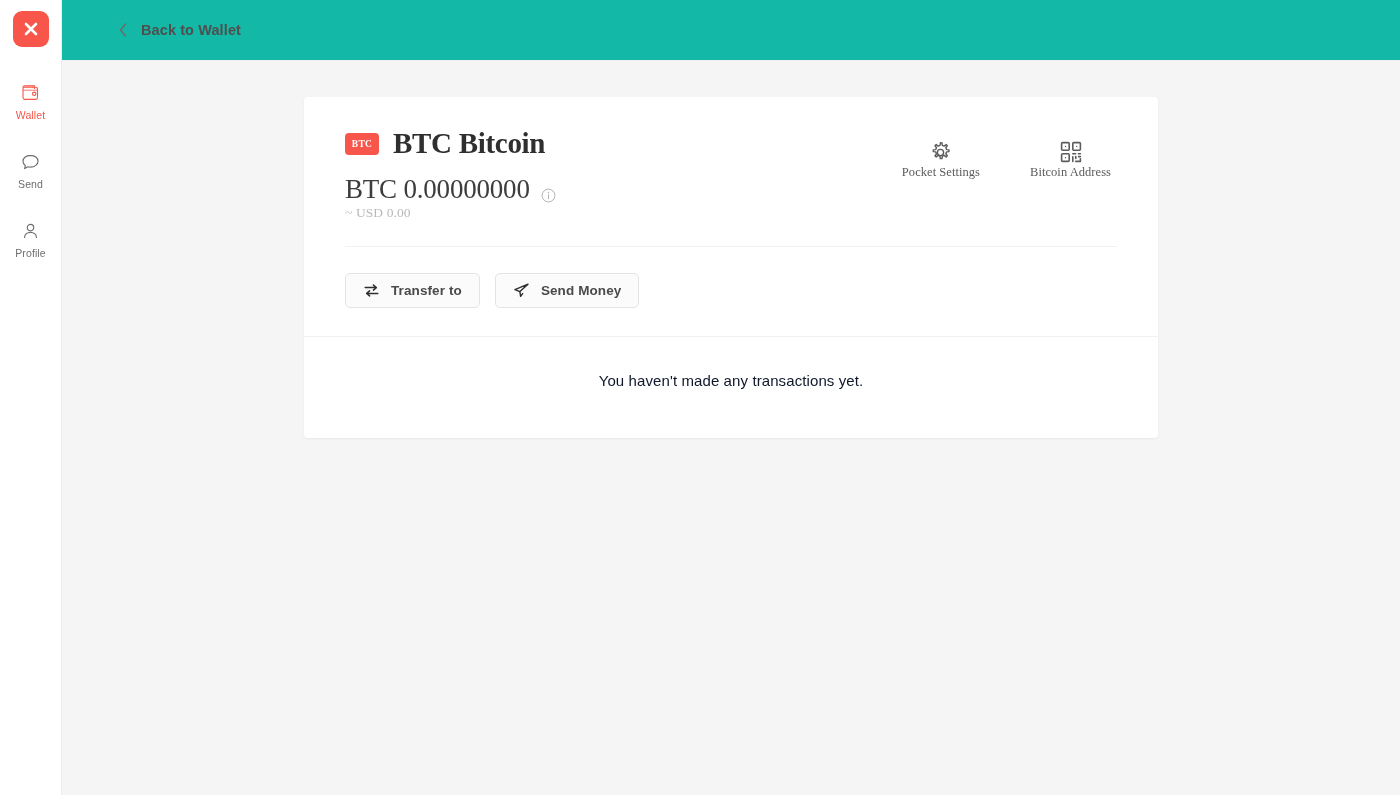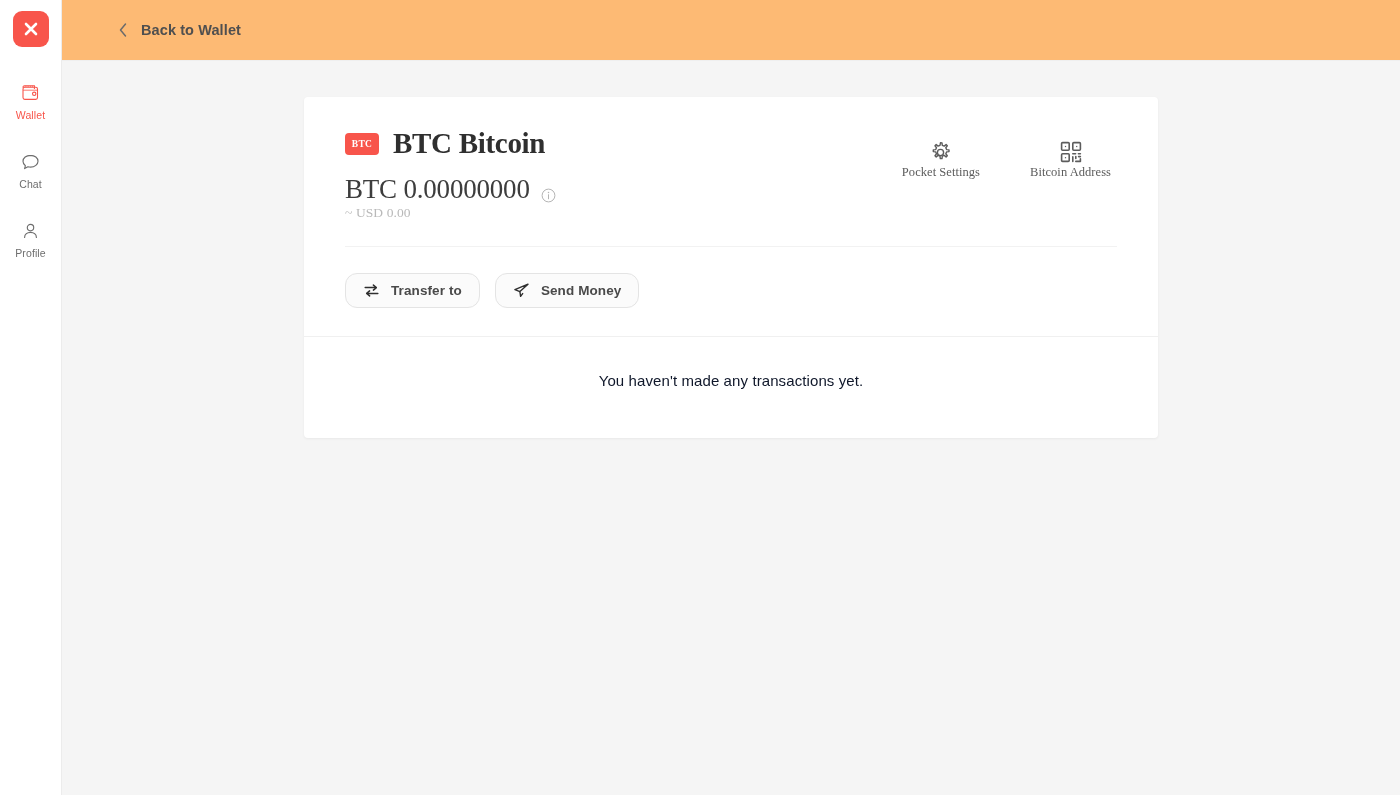--- a/index.html
+++ b/index.html
@@ -59,21 +59,21 @@
     flex: 1;
     height: 795px;
     display: flex;
     flex-direction: column;
     background: #f5f5f5;
   }
 
   .topbar {
     height: 61px;
     min-height: 61px;
-    background: #fdba74;
+    background: #14b8a6;
     border-bottom: 1px solid #efefef;
     display: flex;
     align-items: center;
     padding-left: 56px;
   }
   .back-link {
     display: flex;
     align-items: center;
     gap: 13px;
     cursor: pointer;
@@ -182,21 +182,21 @@
     gap: 15px;
     padding: 26px 41px 0 41px;
   }
   .btn {
     display: flex;
     align-items: center;
     gap: 11px;
     height: 35px;
     padding: 0 17px;
     border: 1px solid #e4e4e4;
-    border-radius: 12px;
+    border-radius: 5px;
     background: #fbfbfb;
     cursor: pointer;
     font-size: 13.5px;
     font-weight: bold;
     color: #4a4a4a;
     letter-spacing: .1px;
   }
   .btn .btn-icon { display: flex; align-items: center; color: #3a3a3a; }
 
   .full-divider {
@@ -242,21 +242,21 @@
       </span>
       <span class="nav-label">Wallet</span>
     </div>
 
     <div class="nav-item">
       <span class="nav-icon">
         <svg width="21" height="20" viewBox="0 0 21 20" fill="none" stroke="#6e6e6e" stroke-width="1.15">
           <path d="M10.5 3.3 C6.2 3.3 3 6 3 9.2 C3 11 3.9 12.6 5.4 13.7 L4.6 16.6 L7.9 14.8 C8.7 15 9.6 15.1 10.5 15.1 C14.8 15.1 18 12.4 18 9.2 C18 6 14.8 3.3 10.5 3.3 Z" stroke-linejoin="round"></path>
         </svg>
       </span>
-      <span class="nav-label">Chat</span>
+      <span class="nav-label">Send</span>
     </div>
 
     <div class="nav-item">
       <span class="nav-icon">
         <svg width="21" height="20" viewBox="0 0 21 20" fill="none" stroke="#6e6e6e" stroke-width="1.15">
           <circle cx="10.5" cy="6.6" r="3.2"></circle>
           <path d="M4.6 16.5 C4.6 13.3 7.2 11.3 10.5 11.3 C13.8 11.3 16.4 13.3 16.4 16.5" stroke-linecap="round"></path>
         </svg>
       </span>
       <span class="nav-label">Profile</span>

